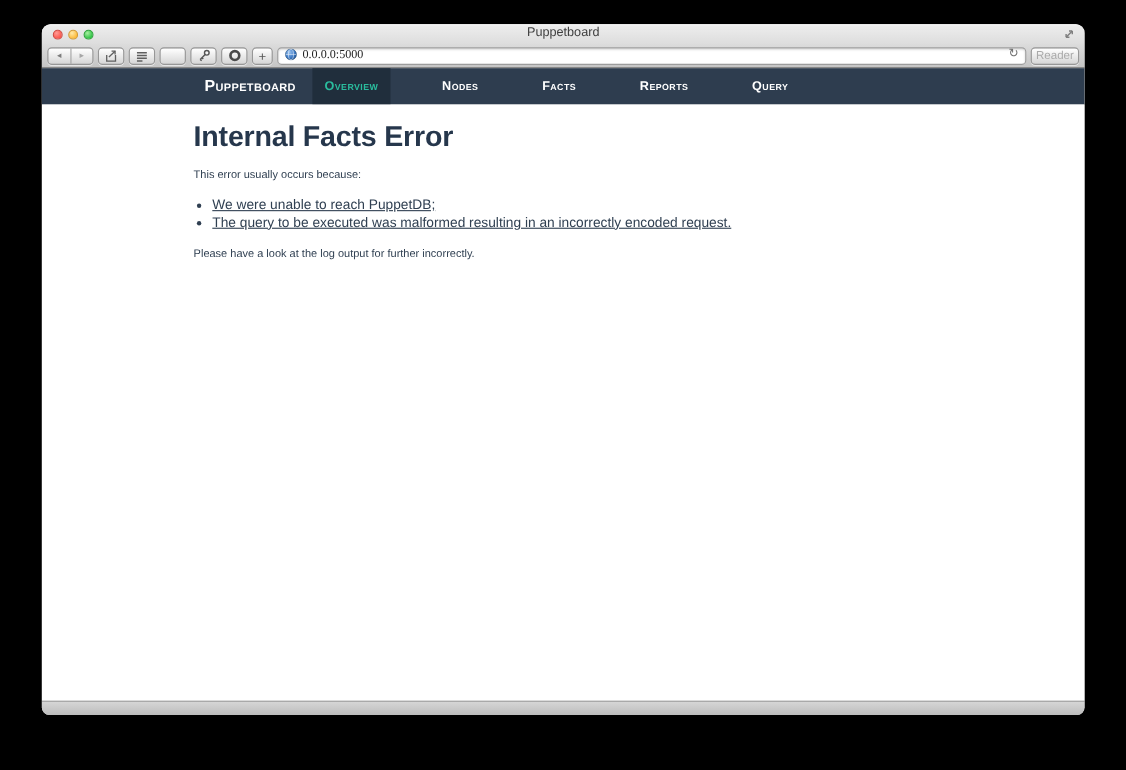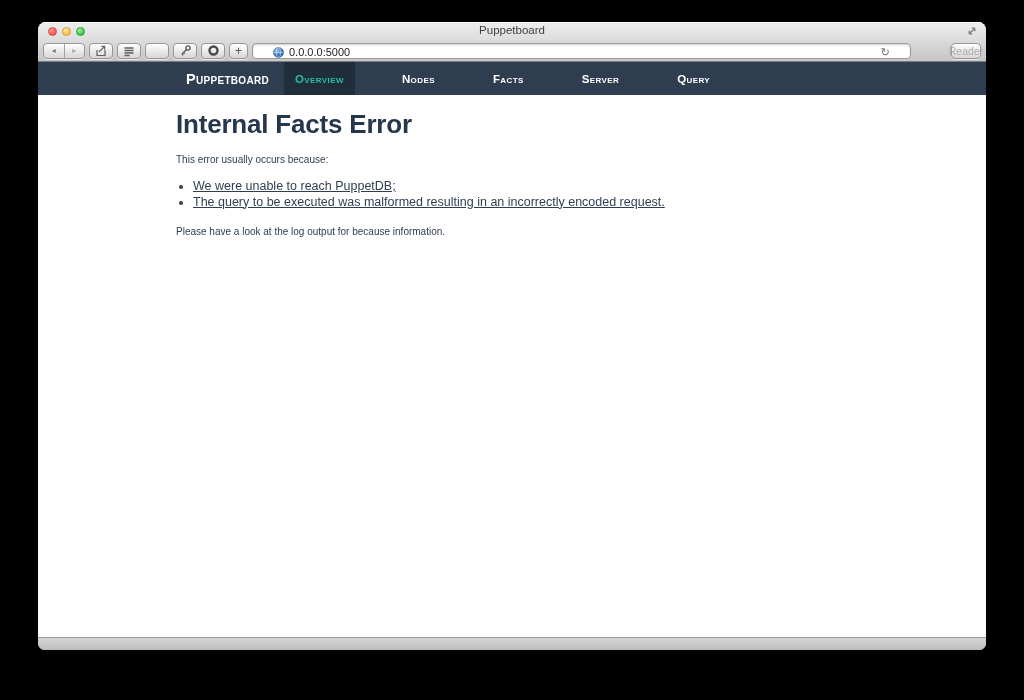--- a/index.html
+++ b/index.html
@@ -36,25 +36,25 @@
             box-shadow:0 1px 0 rgba(255,255,255,.55);
             display:flex; align-items:center; justify-content:center;
             color:#6b6b6b; font-size:9px; flex:0 0 auto; }
   .seg { width:42px; padding:0; }
   .seg .half { flex:1; height:100%; display:flex; align-items:center; justify-content:center; font-size:8px; color:#7c7c7c; }
   .seg .half + .half { border-left:1px solid #a3a3a3; color:#a6a6a6; }
   .w24 { width:24px; }
   .plus { width:19px; font-size:12px; color:#555; }
   .urlfield { flex:1 1 auto; height:16px; border-radius:4px; border:1px solid #9c9c9c;
               background:#fff; box-shadow:inset 0 1px 2px rgba(0,0,0,.2);
-              display:flex; align-items:flex-end; gap:5px; padding:0 20px;
-              font-size:11px; color:#222; }
+              display:flex; align-items:flex-start; gap:5px; padding:0 6px;
+              font-size:11px; color:#222;font-family:Liberation Serif, serif; }
   .urltext { flex:1; }
   .reload { font-size:11px; color:#707070; line-height:1; }
-  .reader { width:30px; color:#aaaaaa; font-size:10.5px;margin-left:36px; }
+  .reader { width:44px; color:#aaaaaa; font-size:10.5px; }
 
   
   .navbar { height:33px; flex:0 0 33px; background:#2e3d4f;
             display:flex; align-items:stretch; }
   .brand { margin-left:148px; margin-right:3px; align-self:center;
            font-variant:small-caps; font-weight:700; font-size:14.5px;
            letter-spacing:.3px; color:#ffffff; text-decoration:none; }
   .nav { display:flex; align-items:stretch; margin-left:12px;gap:36px; }
   .nav-item { display:flex; align-items:center; padding:0 11px;
               font-variant:small-caps; font-weight:700; font-size:11.5px;
@@ -167,32 +167,32 @@
       </div>
       <div class="tb-btn reader">Reader</div>
     </div>
 
     <div class="navbar">
       <a class="brand" href="#">Puppetboard</a>
       <div class="nav">
         <a class="nav-item active" href="#">Overview</a>
         <a class="nav-item" href="#">Nodes</a>
         <a class="nav-item" href="#">Facts</a>
-        <a class="nav-item" href="#">Server</a>
+        <a class="nav-item" href="#">Reports</a>
         <a class="nav-item" href="#">Query</a>
       </div>
     </div>
 
     <div class="content">
       <h1>Internal Facts Error</h1>
       <p>This error usually occurs because:</p>
       <ul>
         <li>We were unable to reach PuppetDB;</li>
         <li>The query to be executed was malformed resulting in an incorrectly encoded request.</li>
       </ul>
-      <p>Please have a look at the log output for because information.</p>
+      <p>Please have a look at the log output for further incorrectly.</p>
     </div>
 
 
     <div class="statusbar"></div>
 
   </div>
 </div>
 
 </body></html>

